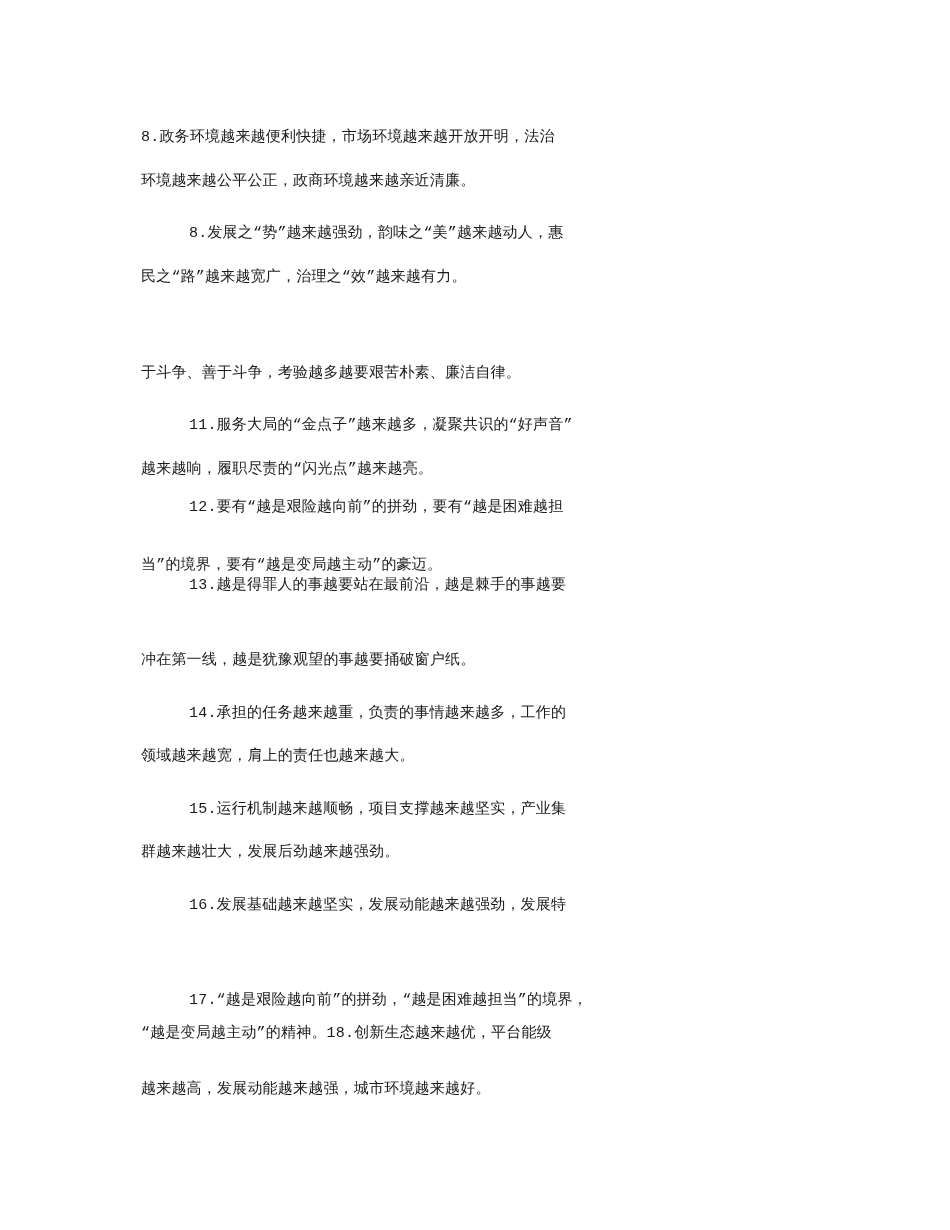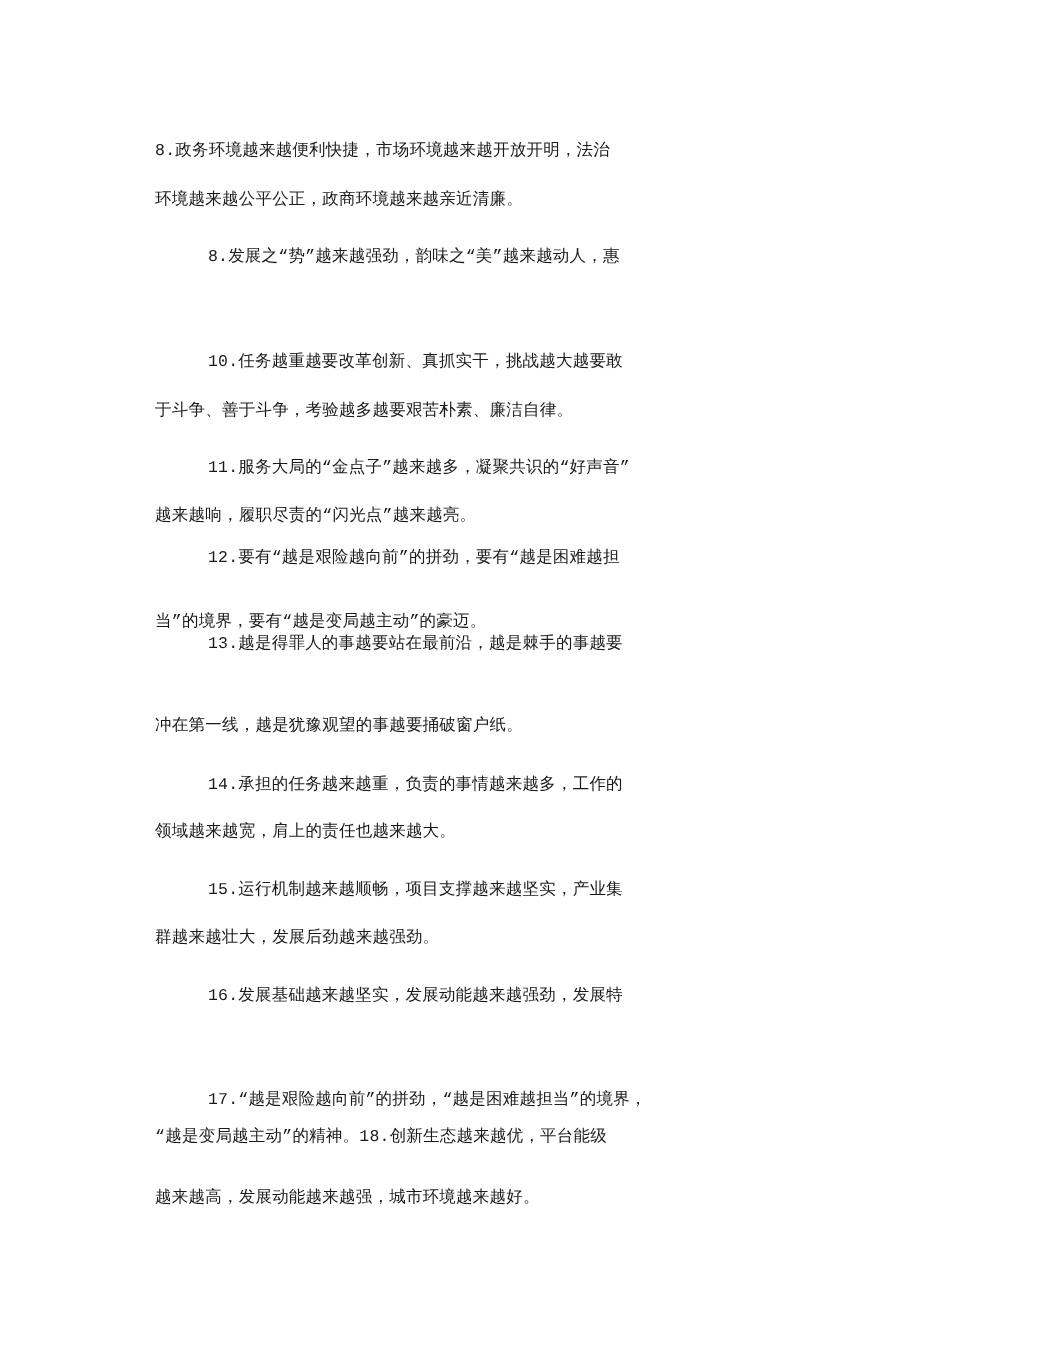--- a/index.html
+++ b/index.html
@@ -18,22 +18,22 @@
   .indent { left: 189px; }
 </style>
 </head>
 <body>
 
 <div class="page">
   <div class="line" style="top:123px">8.政务环境越来越便利快捷，市场环境越来越开放开明，法治</div>
   <div class="line" style="top:167px">环境越来越公平公正，政商环境越来越亲近清廉。</div>
 
   <div class="line indent" style="top:219px">8.发展之“势”越来越强劲，韵味之“美”越来越动人，惠</div>
+  <div class="line" style="top:263px">民之“路”越来越宽广，治理之“效”越来越有力。</div>
 
-  <div class="line indent" style="top:315px">10.任务越重越要改革创新、真抓实干，挑战越大越要敢</div>
   <div class="line" style="top:359px">于斗争、善于斗争，考验越多越要艰苦朴素、廉洁自律。</div>
 
   <div class="line indent" style="top:411px">11.服务大局的“金点子”越来越多，凝聚共识的“好声音”</div>
   <div class="line" style="top:455px">越来越响，履职尽责的“闪光点”越来越亮。</div>
 
   <div class="line indent" style="top:493px">12.要有“越是艰险越向前”的拼劲，要有“越是困难越担</div>
   <div class="line" style="top:551px">当”的境界，要有“越是变局越主动”的豪迈。</div>
 
   <div class="line indent" style="top:571px">13.越是得罪人的事越要站在最前沿，越是棘手的事越要</div>
   <div class="line" style="top:646px">冲在第一线，越是犹豫观望的事越要捅破窗户纸。</div>

